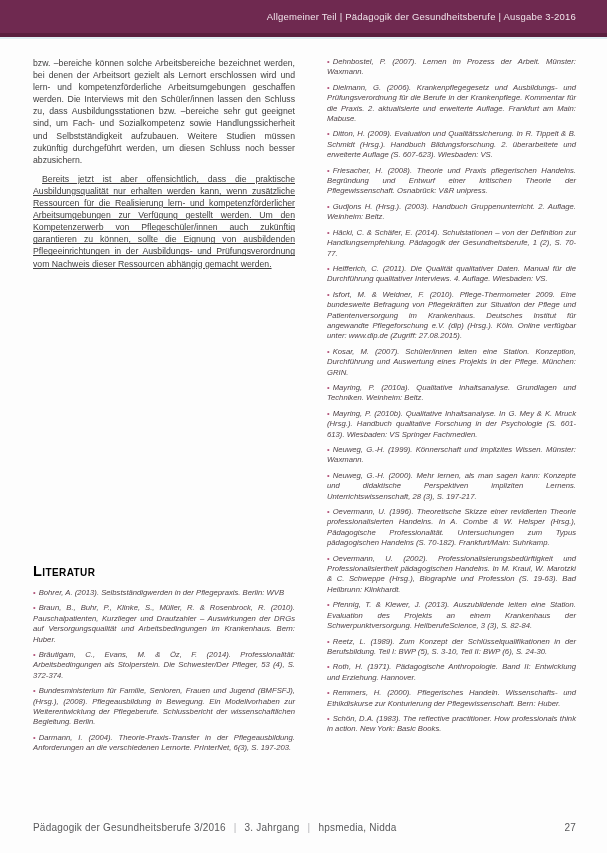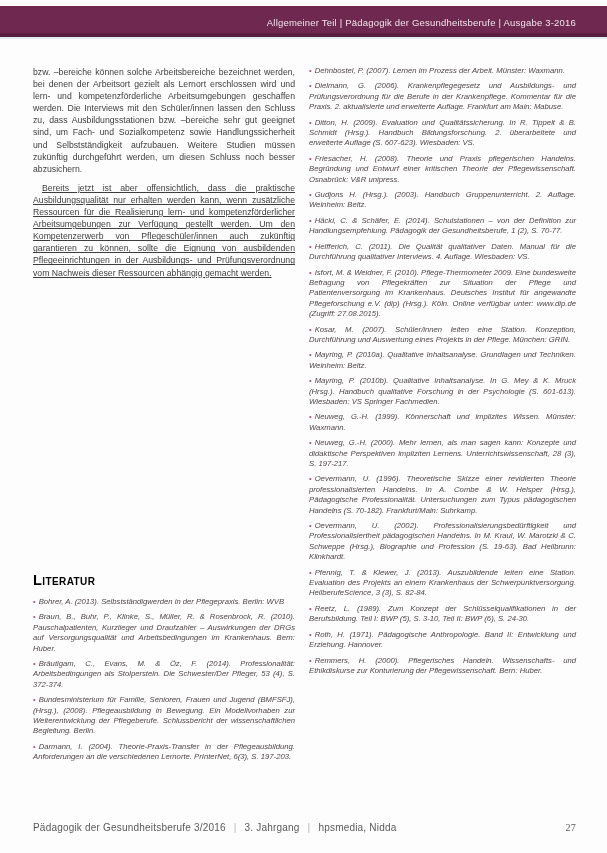--- a/index.html
+++ b/index.html
@@ -5,29 +5,29 @@
   html,body { margin:0; padding:0; background:#ffffff; }
   .page {
     position:relative; width:607px; height:853px; overflow:hidden;
     background:#fdfdfd; font-family:"Liberation Sans", sans-serif;
   }
   
   .topbar {
     position:absolute; top:0; left:0; right:0; height:33px;
     background:#6f2950;
     display:flex; align-items:center; justify-content:flex-end;
-    padding-right:31px; box-sizing:border-box;margin-top:6px;
+    padding-right:31px; box-sizing:border-box;
   }
   .topbar-text { color:#f0e4ea; font-size:9.5px; letter-spacing:0.2px; }
   .topbar-rule { position:absolute; top:33px; left:0; right:0; height:4px; background:#5a1f3e; }
   .topbar-glow { position:absolute; top:37px; left:0; right:0; height:2px; background:#e0eef3; }
   
   .content {
     position:absolute; top:57px; left:33px; right:31px; bottom:48px;
-    display:flex; gap:14px;margin-top:9px;
+    display:flex; gap:32px;
   }
   .col { box-sizing:border-box; }
   .col-left  { width:262px; position:relative; }
   .col-right { flex:1; }
   .body-par {
     margin:0; font-size:8.7px; line-height:12.1px; text-align:justify;
     color:#3e3d3d; hyphens:auto; -webkit-hyphens:auto;
   }
   .body-par + .body-par { margin-top:7px; text-indent:9px;text-decoration:underline; }
   .lit-section { position:absolute; top:506px; left:0; right:0; }
@@ -40,21 +40,21 @@
     font-style:italic; color:#504449; hyphens:auto; -webkit-hyphens:auto;
   }
   .bullet { font-style:normal; color:#b2537a; margin-right:3px; font-size:7.5px; }
   
   .footer {
     position:absolute; left:33px; right:31px; bottom:20px;
     display:flex; align-items:baseline; justify-content:space-between;
     font-size:10px; color:#59595b; letter-spacing:0.2px;
   }
   .sep { color:#b6b6b9; margin:0 8px; }
-  .page-num { color:#59595b;font-family:Liberation Serif, serif; }
+  .page-num { color:#59595b; }
 </style>
 </head>
 <body>
 
 <div class="page">
 
   <header class="topbar">
     <span class="topbar-text">Allgemeiner Teil | Pädagogik der Gesundheitsberufe | Ausgabe 3-2016</span>
   </header>
   <div class="topbar-rule"></div>
@@ -121,20 +121,21 @@
           <p class="ref"><span class="bullet">•</span><span class="ref-text">Oevermann, U. (2002). Professionalisierungsbedürftigkeit und Professionalisiertheit pädagogischen Handelns. In M. Kraul, W. Marotzki &amp; C. Schweppe (Hrsg.), Biographie und Profession (S. 19-63). Bad Heilbrunn: Klinkhardt.</span></p>
 
           <p class="ref"><span class="bullet">•</span><span class="ref-text">Pfennig, T. &amp; Klewer, J. (2013). Auszubildende leiten eine Station. Evaluation des Projekts an einem Krankenhaus der Schwerpunktversorgung. HeilberufeScience, 3 (3), S. 82-84.</span></p>
 
           <p class="ref"><span class="bullet">•</span><span class="ref-text">Reetz, L. (1989). Zum Konzept der Schlüsselqualifikationen in der Berufsbildung. Teil I: BWP (5), S. 3-10, Teil II: BWP (6), S. 24-30.</span></p>
 
           <p class="ref"><span class="bullet">•</span><span class="ref-text">Roth, H. (1971). Pädagogische Anthropologie. Band II: Entwicklung und Erziehung. Hannover.</span></p>
 
           <p class="ref"><span class="bullet">•</span><span class="ref-text">Remmers, H. (2000). Pflegerisches Handeln. Wissenschafts- und Ethikdiskurse zur Konturierung der Pflegewissenschaft. Bern: Huber.</span></p>
 
+          <p class="ref"><span class="bullet">•</span><span class="ref-text">Schön, D.A. (1983). The reflective practitioner. How professionals think in action. New York: Basic Books.</span></p>
         </div>
     </section>
 
   </main>
 
   <footer class="footer">
     <div class="footer-left">
       <span>Pädagogik der Gesundheitsberufe 3/2016</span><span class="sep">|</span><span>3. Jahrgang</span><span class="sep">|</span><span>hpsmedia, Nidda</span>
     </div>
     <span class="page-num">27</span>

